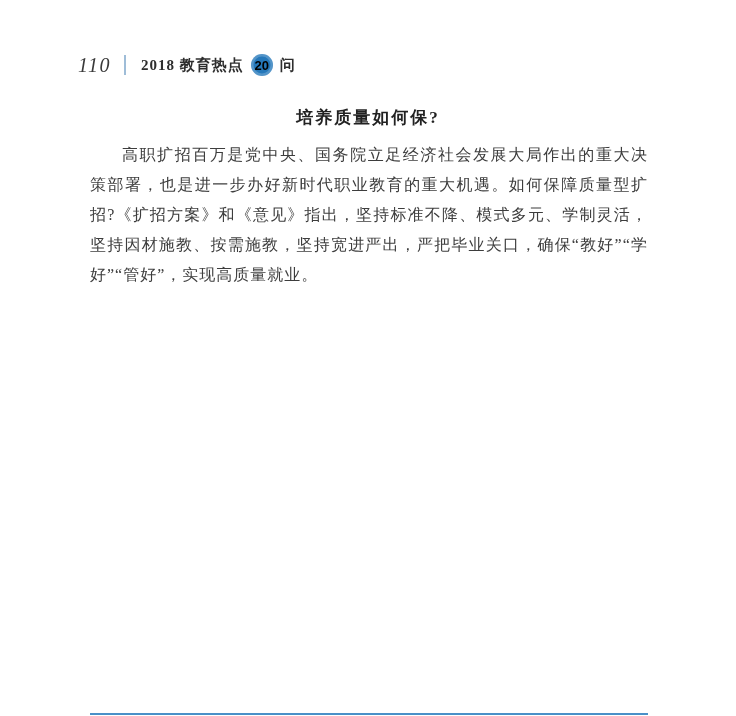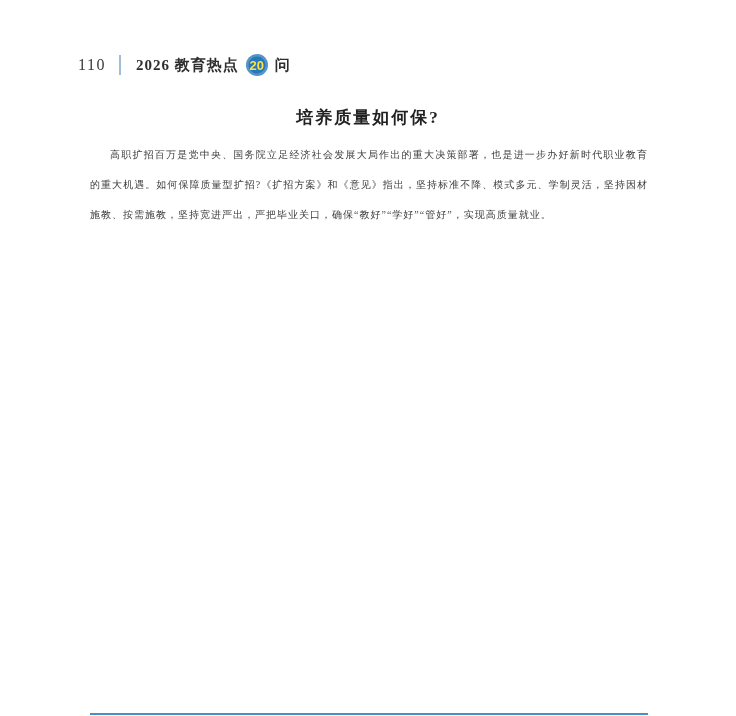--- a/index.html
+++ b/index.html
@@ -15,44 +15,45 @@
   
   .running-head {
     position: absolute;
     top: 52px;
     left: 78px;
     display: flex;
     align-items: center;
     height: 26px;
   }
   .page-number {
-    font-size: 16px;
+    font-size: 20px;
     color: #3a3a3a;
     letter-spacing: 1.5px;
+    font-style: italic;
   }
   .head-divider {
     width: 2px;
     height: 20px;
     background: #9fbdd8;
     margin: 0 15px 0 13px;
   }
   .series-title {
     display: flex;
     align-items: center;
     font-size: 15px;
     font-weight: bold;
     color: #2e2e2e;
     letter-spacing: 1px;
   }
   .q-badge {
     width: 22px;
     height: 22px;
     border-radius: 50%;
     background: #2578ba;
-    color: #fde047;
+    color: #000000;
     font-size: 13px;
     font-weight: bold;
     font-family: "Liberation Sans", "DejaVu Sans", sans-serif;
     display: inline-flex;
     align-items: center;
     justify-content: center;
     margin: 0 7px;
     box-shadow: inset 0 0 0 2.5px rgba(255,255,255,0.22);
     letter-spacing: 0;
   }
@@ -68,21 +69,21 @@
     font-size: 17px;
     font-weight: bold;
     color: #222222;
     letter-spacing: 2px;
   }
   .content {
     position: absolute;
     top: 140px;
     left: 90px;
     width: 558px;
-    font-size: 10px;
+    font-size: 16px;
     line-height: 30px;
     letter-spacing: 1px;
     color: #3d3d3d;
     text-align: justify;
   }
   .content p {
     margin: 0;
     text-indent: 2em;
   }
 
@@ -96,21 +97,21 @@
     background: #4a90c8;
   }
 </style>
 </head>
 <body>
 
 <div class="running-head">
   <span class="page-number">110</span>
   <span class="head-divider"></span>
   <span class="series-title">
-    <span>2026 教育热点</span>
+    <span>2018 教育热点</span>
     <span class="q-badge">20</span>
     <span>问</span>
   </span>
 </div>
 
 <h1 class="article-title">培养质量如何保?</h1>
 
 <div class="content">
   <p>高职扩招百万是党中央、国务院立足经济社会发展大局作出的重大决策部署，也是进一步办好新时代职业教育的重大机遇。如何保障质量型扩招?《扩招方案》和《意见》指出，坚持标准不降、模式多元、学制灵活，坚持因材施教、按需施教，坚持宽进严出，严把毕业关口，确保“教好”“学好”“管好”，实现高质量就业。</p>
 </div>

